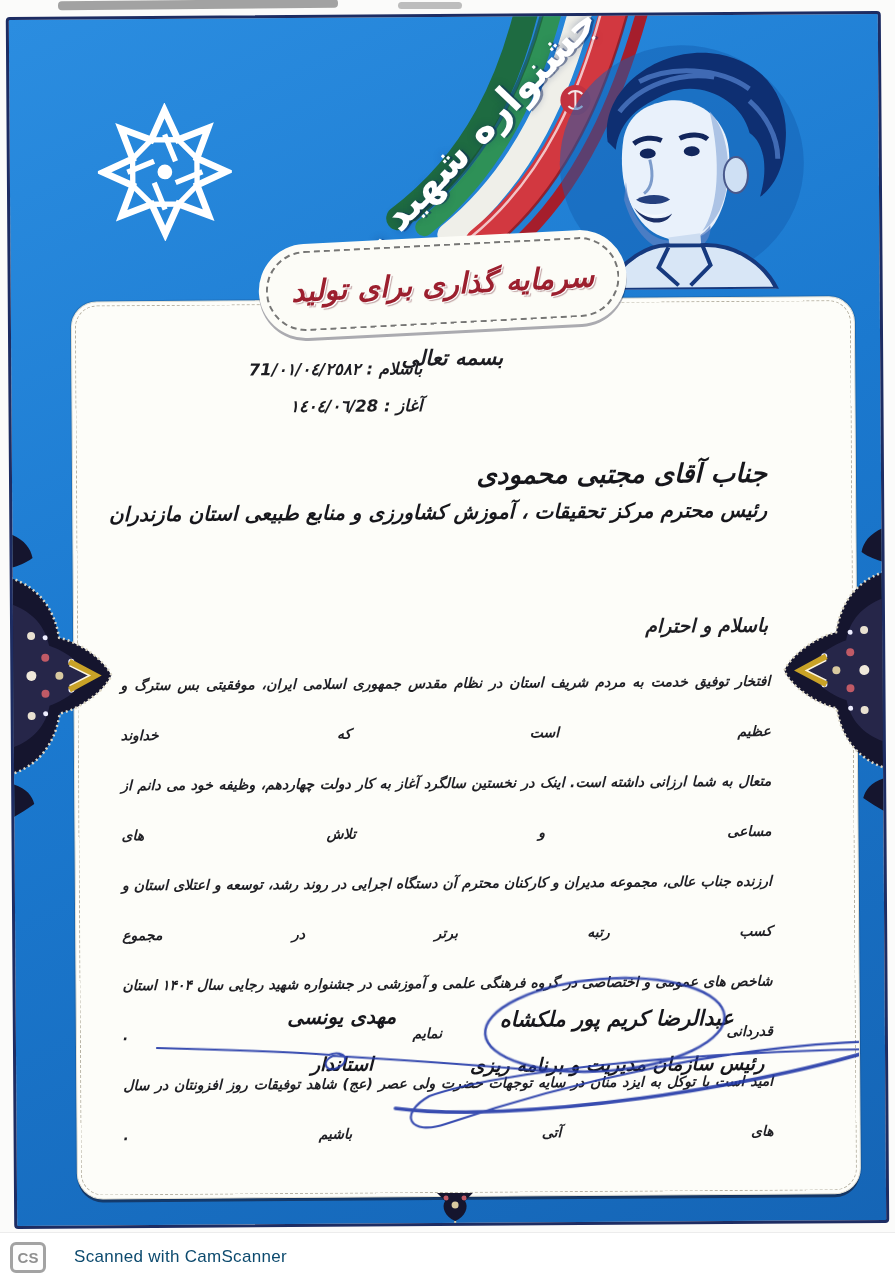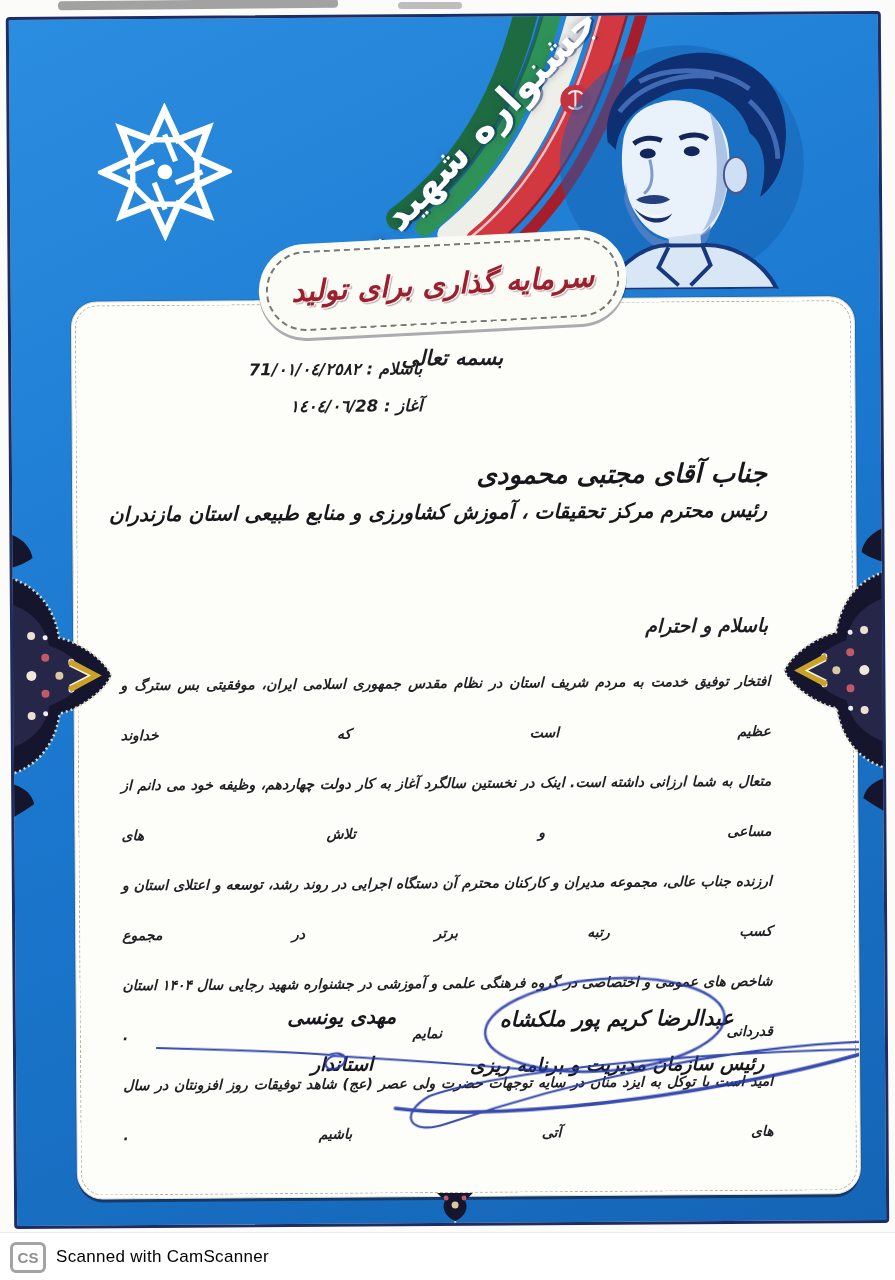--- a/index.html
+++ b/index.html
@@ -54,21 +54,21 @@
   .orn-left{position:absolute;left:-2px;top:506px;width:118px;height:300px;z-index:7;}
   .orn-right{position:absolute;right:-2px;top:506px;width:118px;height:300px;z-index:7;transform:scaleX(-1);}
   .pendant{position:absolute;left:418px;top:1176px;width:40px;height:62px;z-index:7;}
   
   .footer{position:absolute;left:0;top:1232px;width:895px;height:48px;background:#ffffff;
           border-top:1px solid #ececec;display:flex;align-items:center;
           font-family:"Liberation Sans",sans-serif;}
   .cs-badge{margin-left:10px;width:30px;height:25px;border:3px solid #a3a3a3;border-radius:6px;
             color:#8f8f8f;font-weight:bold;font-size:15px;display:flex;align-items:center;
             justify-content:center;background:#fdfdfd;}
-  .cs-text{margin-left:10px;color:#000000;font-size:17px;letter-spacing:.3px;}
+  .cs-text{margin-left:28px;color:#0c4a6e;font-size:17px;letter-spacing:.3px;}
 </style>
 </head>
 <body>
 
 <div class="scan">
   <div class="smudge a"></div>
   <div class="smudge b"></div>
 
   <div class="page">
 

